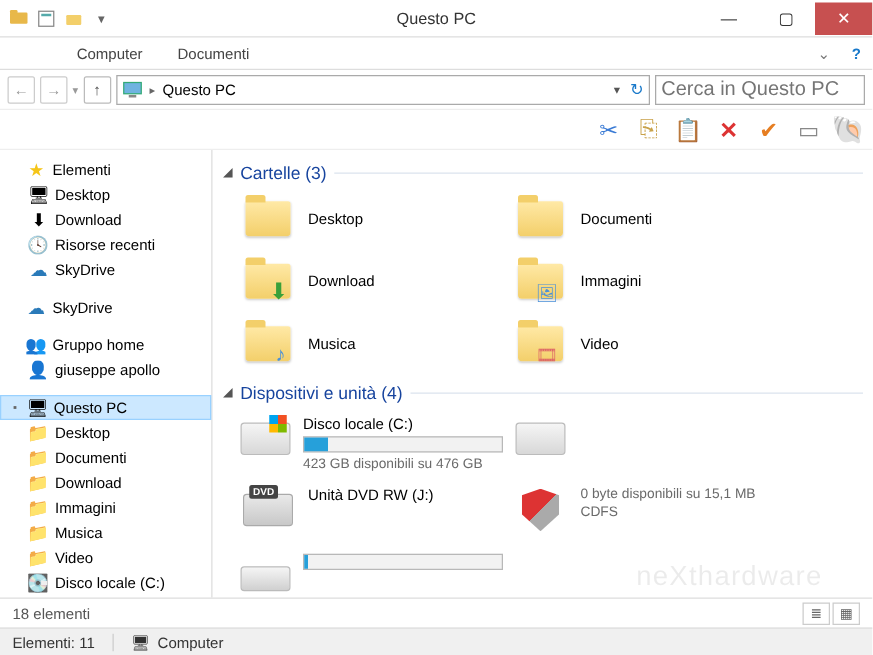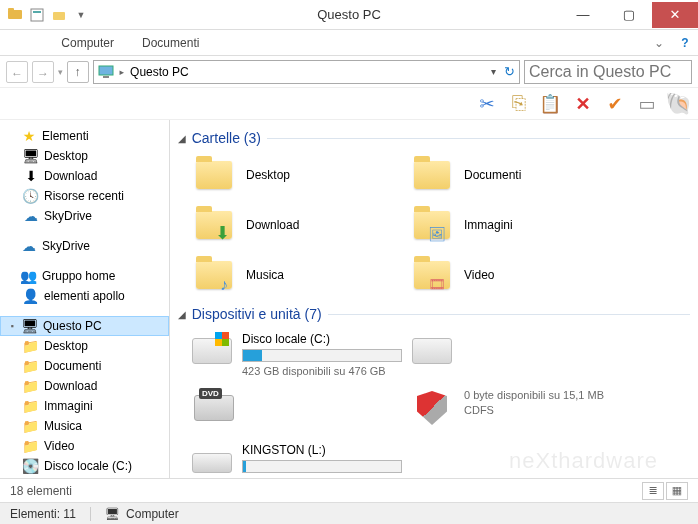--- a/index.html
+++ b/index.html
@@ -206,21 +206,21 @@
     </div>
 
     <div class="tree-group">
       <div class="tree-item root">
         <span class="exp"></span>
         <span class="ico" style="color:#3a9a3a;">👥</span>
         <span>Gruppo home</span>
       </div>
       <div class="tree-item child">
           <span class="ico">👤</span>
-          <span>elementi apollo</span>
+          <span>giuseppe apollo</span>
         </div>
     </div>
 
     <div class="tree-group">
       <div class="tree-item root selected">
         <span class="exp">▪</span>
         <span class="ico">🖥</span>
         <span>Questo PC</span>
       </div>
       <div class="tree-item child">
@@ -300,21 +300,21 @@
           <div class="ficon">
             <div class="folder-shape"></div>
             <span style="position:absolute;color:#d66;font-size:14px;right:8px;bottom:2px;">🎞</span>
           </div>
           <span class="flabel">Video</span>
         </div>
     </div>
 
     <div class="group-header">
       <span class="arrow">◢</span>
-      <span>Dispositivi e unità (7)</span>
+      <span>Dispositivi e unità (4)</span>
       <span class="line"></span>
     </div>
     <div class="grid" id="devices-grid">
         <div class="drive-item">
           <div class="dicon">
             <div class="hdd win"></div>
           </div>
           <div class="drive-body">
             <div class="drive-name">Disco locale (C:)</div>
             <div class="drive-bar">
@@ -325,36 +325,38 @@
         </div>
         <div class="drive-item">
           <div class="dicon">
             <div class="hdd"></div>
           </div>
         </div>
         <div class="drive-item">
           <div class="dicon">
             <div class="dvd"></div>
           </div>
+          <div class="drive-body">
+            <div class="drive-name">Unità DVD RW (J:)</div>
+          </div>
         </div>
         <div class="drive-item">
           <div class="dicon">
             <div class="shield"></div>
           </div>
           <div class="drive-body">
             <div class="drive-sub">0 byte disponibili su 15,1 MB</div>
             <div class="drive-sub">CDFS</div>
           </div>
         </div>
         <div class="drive-item">
           <div class="dicon">
             <div class="usb"></div>
           </div>
           <div class="drive-body">
-            <div class="drive-name">KINGSTON (L:)</div>
             <div class="drive-bar">
               <div class="drive-fill" style="width: 2%;"></div>
             </div>
           </div>
         </div>
       </div>
 
   </div>
 </div>
 

